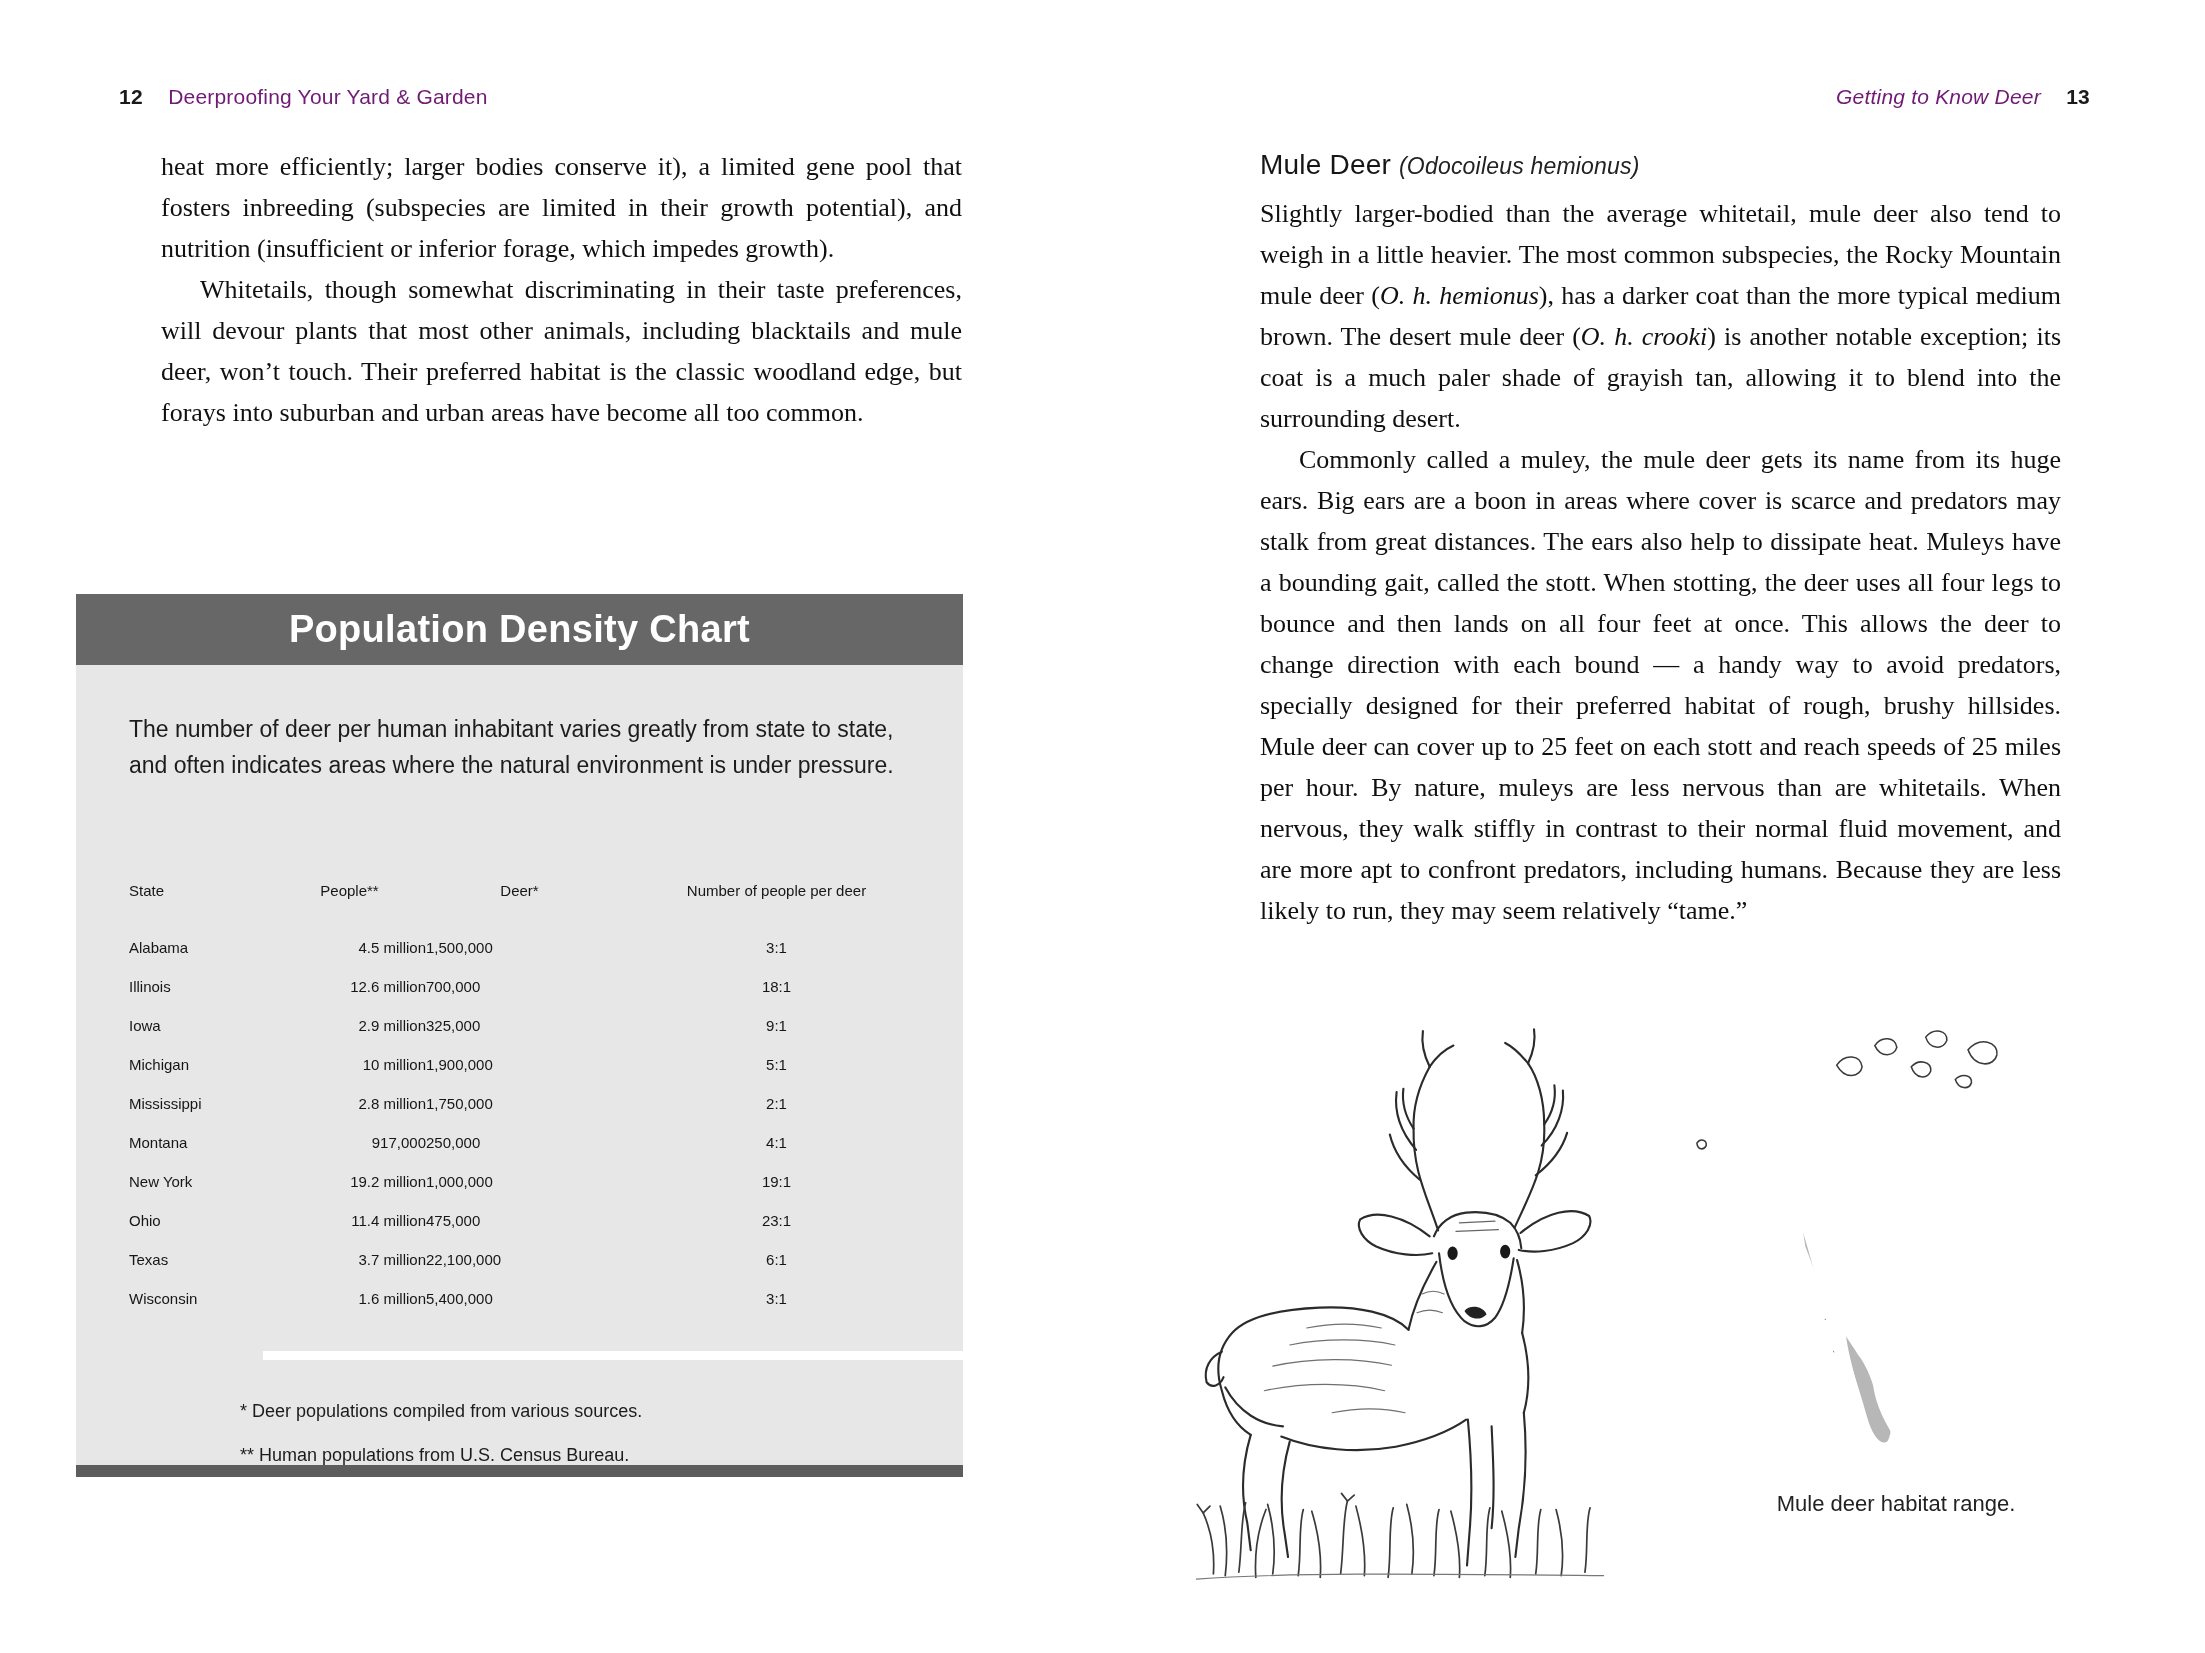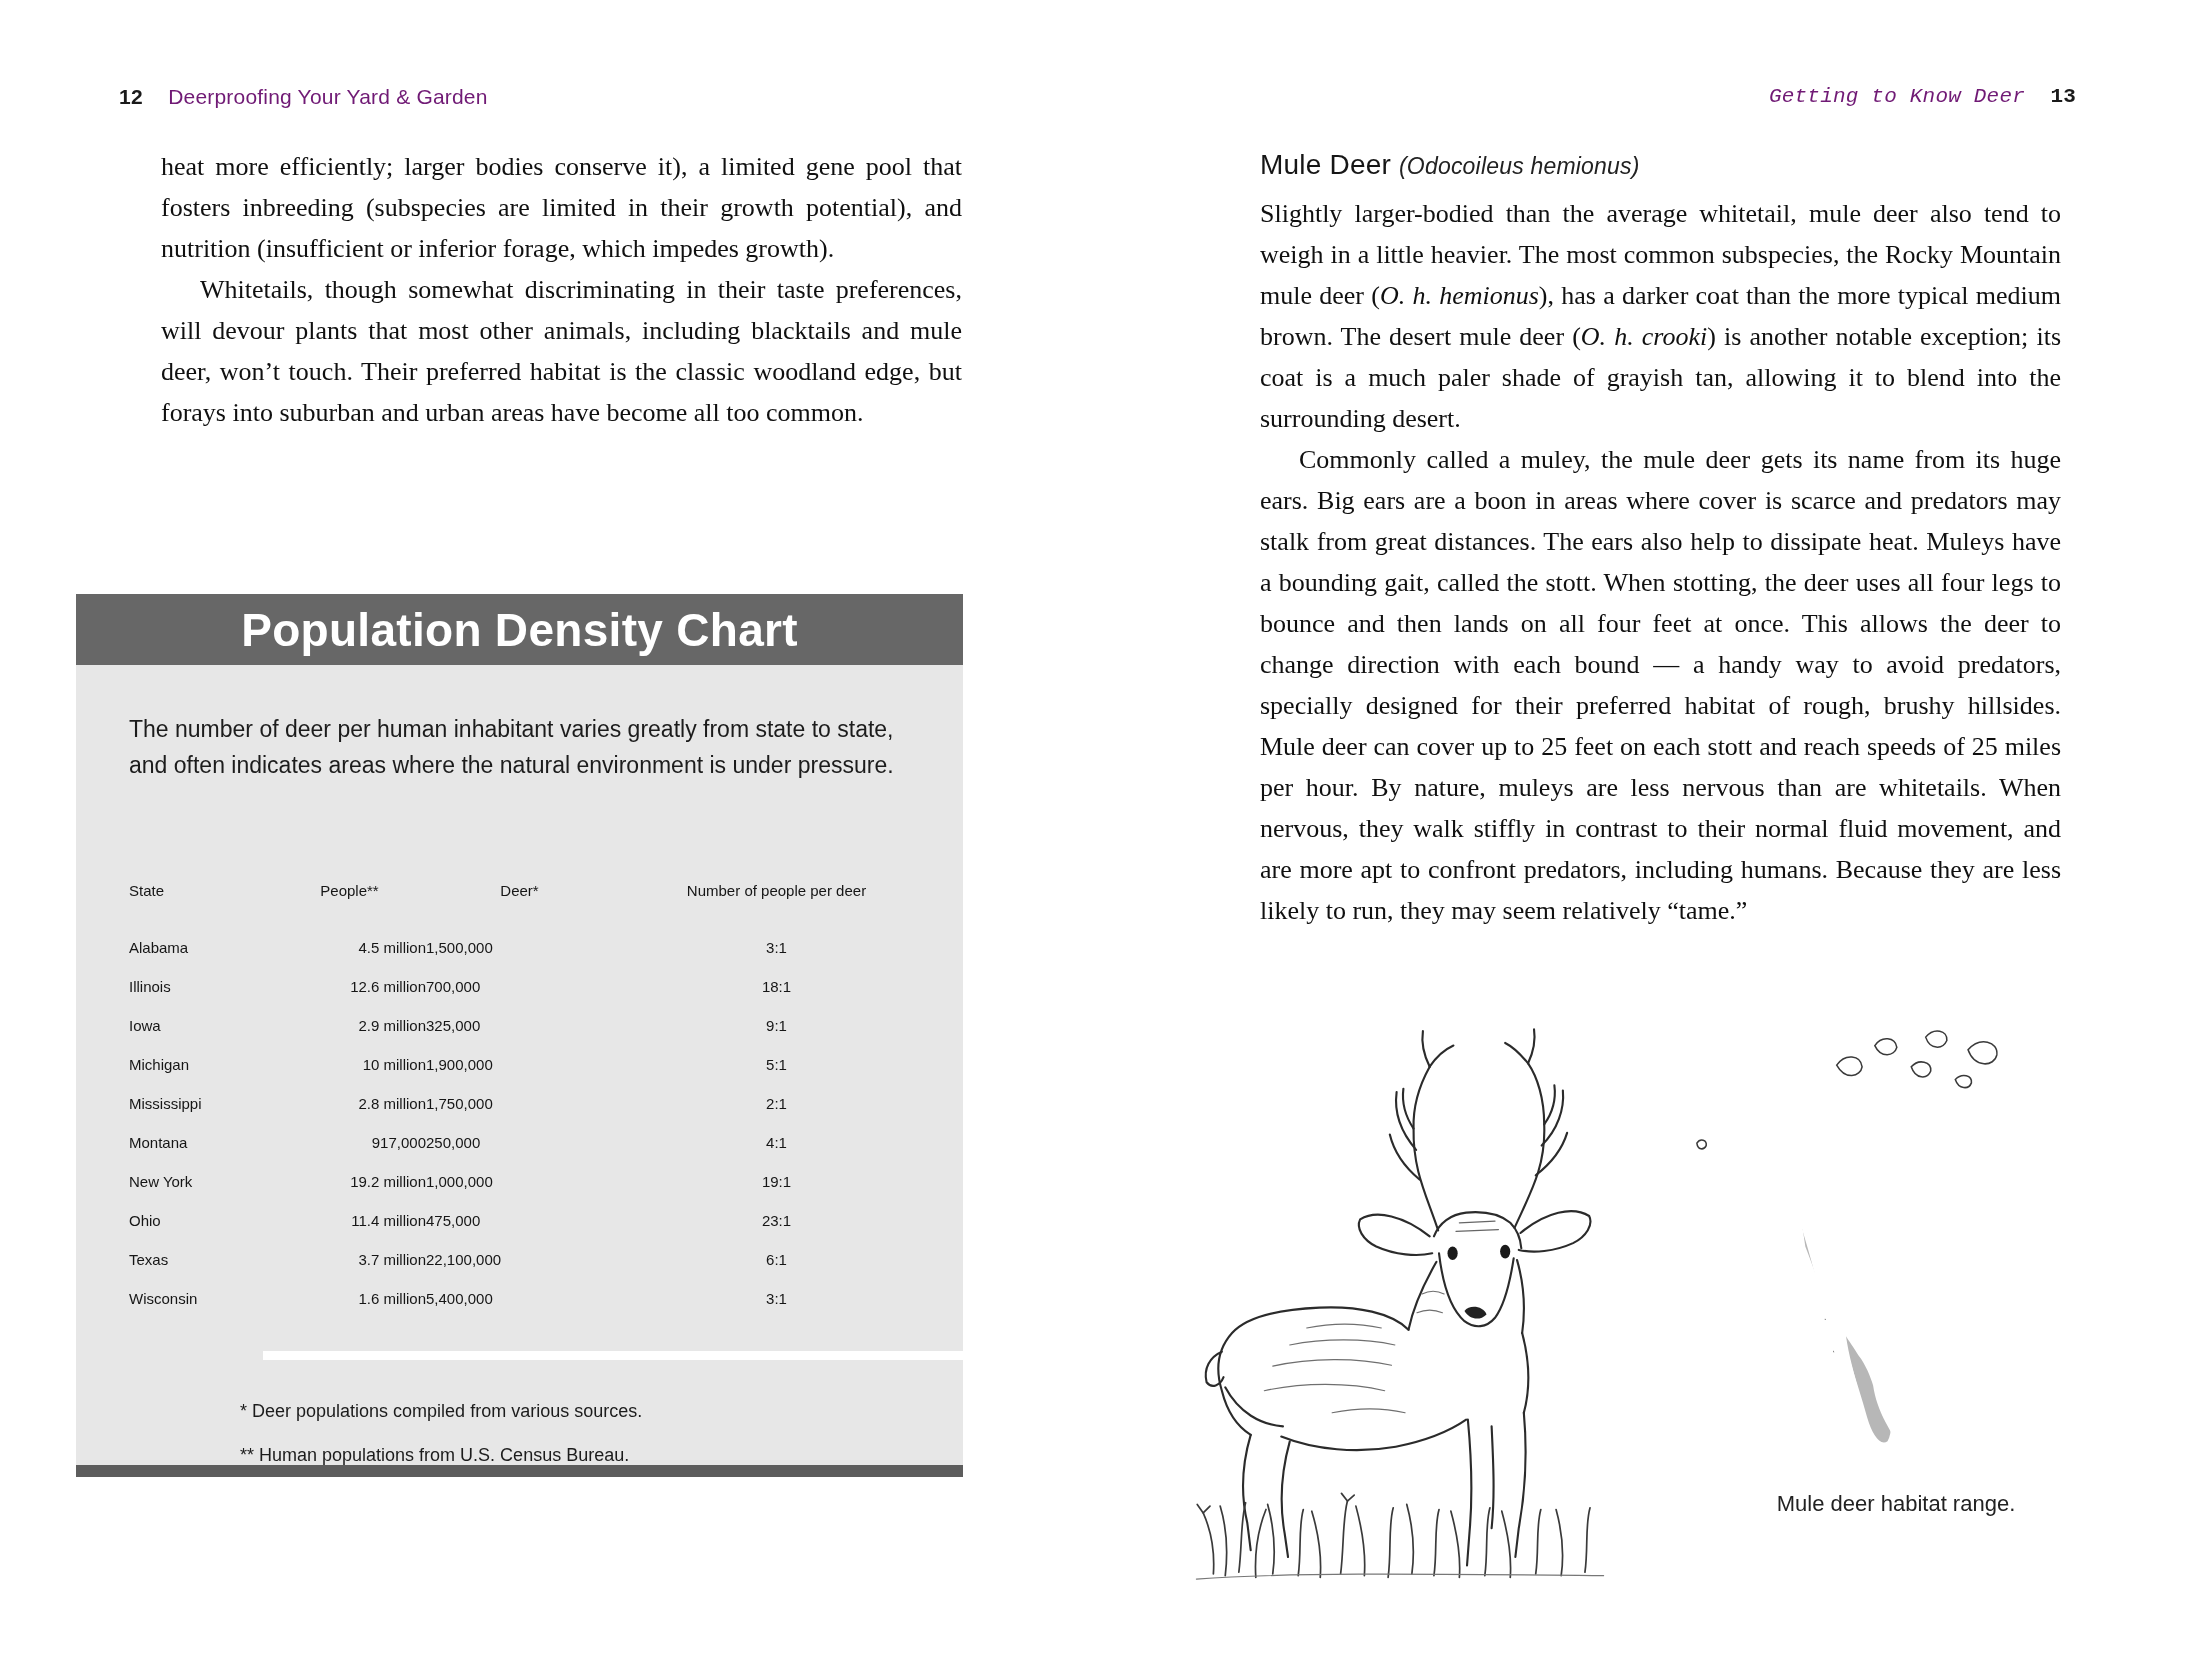--- a/index.html
+++ b/index.html
@@ -2,37 +2,37 @@
 <html style="font-size:13.6px"><head>
 <meta charset="utf-8">
 <style>
   html,body{margin:0;padding:0;background:#fff;}
   .page{position:relative;width:2205px;height:1654px;background:#ffffff;overflow:hidden;
         font-family:"Liberation Sans",sans-serif;color:#1a1a1a;}
 
   
   .rh{position:absolute;top:85px;font-size:21px;letter-spacing:0.2px;display:flex;gap:25.4px;align-items:baseline;}
   .rh-left{left:119px;}
-  .rh-right{right:129px;font-family:Liberation Mono, monospace;}
+  .rh-right{right:115px;}
   .pageno{font-weight:bold;}
   .rh-title{color:#701a75;text-align:center;}
   .rh-title.it{font-style:italic;}
 
   
   .serif-col{font-family:"Liberation Serif",serif;font-size:26px;line-height:41px;
              text-align:justify;color:#101010;}
   .left-text{position:absolute;left:161px;top:146px;width:801px;}
   .serif-col p{margin:0;}
   .serif-col p.indent{text-indent:39px;}
 
   
   .chart-box{position:absolute;left:76px;top:594px;width:887px;height:883px;background:#e7e7e7;}
   .chart-header{position:absolute;left:0;top:0;width:100%;height:71px;background:#676767;
                 display:flex;align-items:center;justify-content:center;}
-  .chart-title{color:#ffffff;font-weight:bold;font-size:46px;letter-spacing:0.3px;margin:0;}
+  .chart-title{color:#ffffff;font-weight:bold;font-size:38px;letter-spacing:0.3px;margin:0;}
   .chart-intro{position:absolute;left:53px;top:117px;width:791px;font-size:23px;line-height:36px;color:#1c1c1c;margin:0;}
 
   table.density{position:absolute;left:53px;top:282px;border-collapse:collapse;table-layout:fixed;
                 font-size:15px;color:#161616;}
   table.density th{font-weight:normal;vertical-align:top;line-height:30px;padding:0 0 22px 0;}
   table.density td{height:39px;padding:0;}
   .c0{width:144px;text-align:left;}
   .c1{width:153px;text-align:right;}
   .c2{width:187px;text-align:left;}
   .c3{width:327px;text-align:center;}

